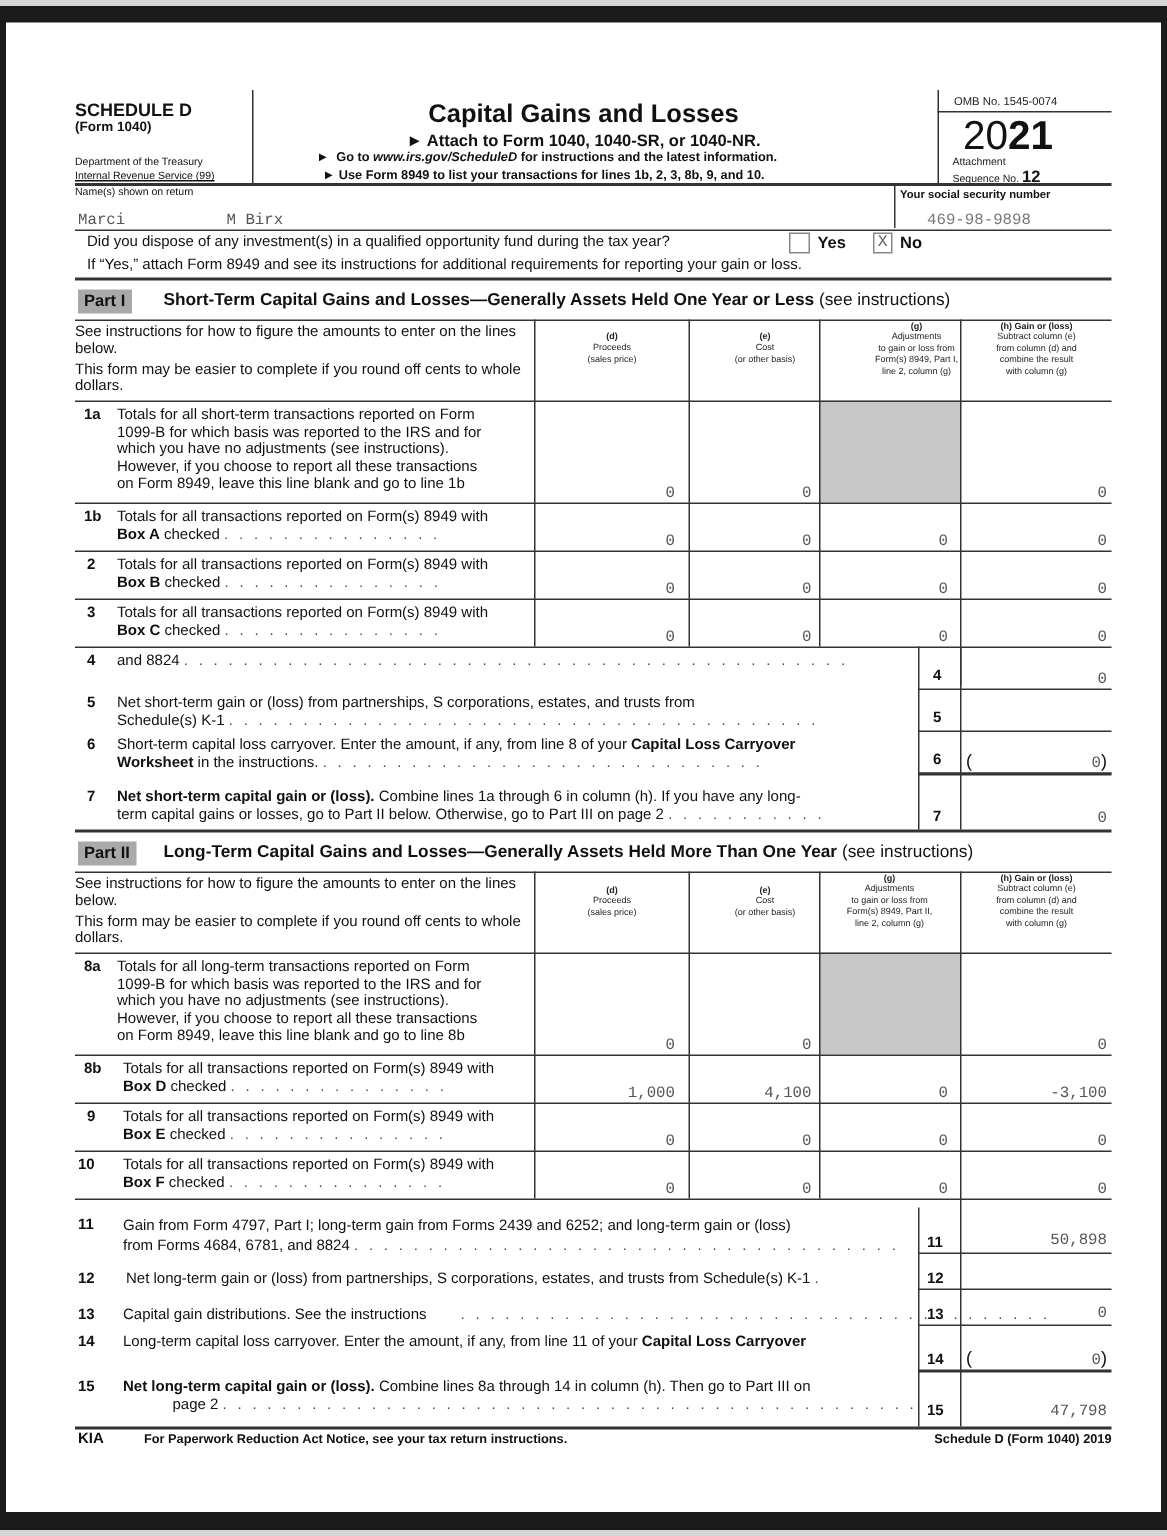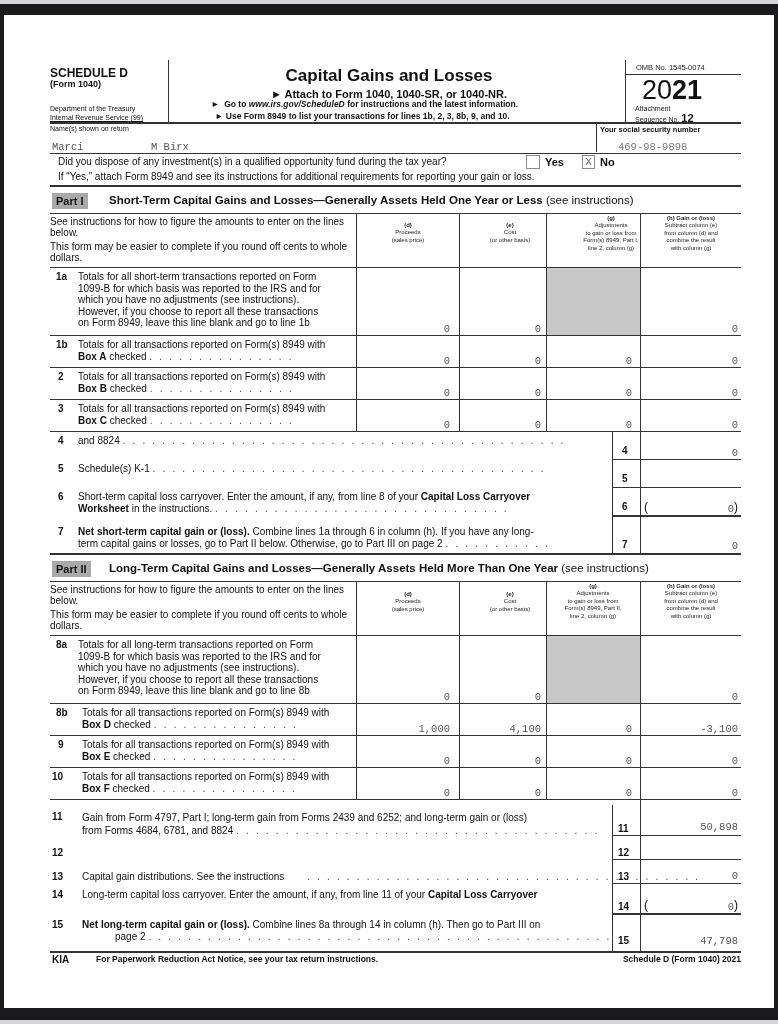--- a/index.html
+++ b/index.html
@@ -176,20 +176,21 @@
 
   <div class="ln" style="left:54px;top:420px;">4</div>
   <div class="rowtext" style="left:74px;top:420px;width:534px;">
     <div style="white-space:nowrap;"><span>and 8824</span> <span class="dots">. . . . . . . . . . . . . . . . . . . . . . . . . . . . . . . . . . . . . . . . . . . . .</span></div>
   </div>
   <div class="boxnum" style="left:618px;top:430px;">4</div>
   <div class="val" style="left:640px;top:432px;width:94px;">0</div>
 
   <div class="ln" style="left:54px;top:448px;">5</div>
   <div class="rowtext" style="left:74px;top:448px;width:534px;">
+    <div>Net short-term gain or (loss) from partnerships, S corporations, estates, and trusts from</div>
     <div style="white-space:nowrap;"><span>Schedule(s) K-1</span> <span class="dots">. . . . . . . . . . . . . . . . . . . . . . . . . . . . . . . . . . . . . . . .</span></div>
   </div>
   <div class="boxnum" style="left:618px;top:458px;">5</div>
   <div class="val" style="left:640px;top:460px;width:94px;"></div>
 
   <div class="ln" style="left:54px;top:476px;">6</div>
   <div class="rowtext" style="left:74px;top:476px;width:534px;">
     <div><span>Short-term capital loss carryover. Enter the amount, if any, from line 8 of your </span><b>Capital Loss Carryover</b></div>
     <div style="white-space:nowrap;"><b>Worksheet</b><span> in the instructions.</span> <span class="dots">. . . . . . . . . . . . . . . . . . . . . . . . . . . . . .</span></div>
   </div>
@@ -305,20 +306,23 @@
 
   <div class="ln" style="left:48px;top:796px;">11</div>
   <div class="rowtext" style="left:78px;top:796px;width:530px;line-height:13px;">
     <div>Gain from Form 4797, Part I; long-term gain from Forms 2439 and 6252; and long-term gain or (loss)</div>
     <div style="white-space:nowrap;"><span>from Forms 4684, 6781, and 8824</span> <span class="dots">. . . . . . . . . . . . . . . . . . . . . . . . . . . . . . . . . . . . .</span></div>
   </div>
   <div class="boxnum" style="left:614px;top:808px;">11</div>
   <div class="val" style="left:640px;top:806px;width:94px;">50,898</div>
 
   <div class="ln" style="left:48px;top:832px;">12</div>
+  <div class="rowtext" style="left:80px;top:832px;width:528px;white-space:nowrap;">
+    <span>Net long-term gain or (loss) from partnerships, S corporations, estates, and trusts from Schedule(s) K-1</span> <span class="dots">.</span>
+  </div>
   <div class="boxnum" style="left:614px;top:832px;">12</div>
   <div class="val" style="left:640px;top:832px;width:94px;"></div>
 
   <div class="ln" style="left:48px;top:856px;">13</div>
   <div class="rowtext" style="left:78px;top:856px;width:530px;white-space:nowrap;">
     <span>Capital gain distributions. See the instructions</span> <span class="dots">&nbsp;&nbsp;&nbsp;&nbsp;. . . . . . . . . . . . . . . . . . . . . . . . . . . . . . . . . . . . . . . .</span>
   </div>
   <div class="boxnum" style="left:614px;top:856px;">13</div>
   <div class="val" style="left:640px;top:855px;width:94px;">0</div>
 
@@ -334,16 +338,16 @@
   <div class="ln" style="left:48px;top:904px;">15</div>
   <div class="rowtext" style="left:78px;top:904px;width:530px;">
     <div><b>Net long-term capital gain or (loss).</b><span> Combine lines 8a through 14 in column (h). Then go to Part III on</span></div>
     <div style="white-space:nowrap;padding-left:33px;"><span>page 2</span> <span class="dots">. . . . . . . . . . . . . . . . . . . . . . . . . . . . . . . . . . . . . . . . . . . . . . .</span></div>
   </div>
   <div class="boxnum" style="left:614px;top:920px;">15</div>
   <div class="val" style="left:640px;top:920px;width:94px;">47,798</div>
 
   <div class="abs b" style="left:48px;top:939px;font-size:10px;">KIA</div>
   <div class="abs b" style="left:92px;top:939px;font-size:8.5px;">For Paperwork Reduction Act Notice, see your tax return instructions.</div>
-  <div class="abs b" style="left:580px;top:939px;width:157px;text-align:right;font-size:8.5px;">Schedule D (Form 1040) 2021</div>
+  <div class="abs b" style="left:580px;top:939px;width:157px;text-align:right;font-size:8.5px;">Schedule D (Form 1040) 2019</div>
 </div>
 
 <div class="botbar-light"></div>
 
 </body></html>

